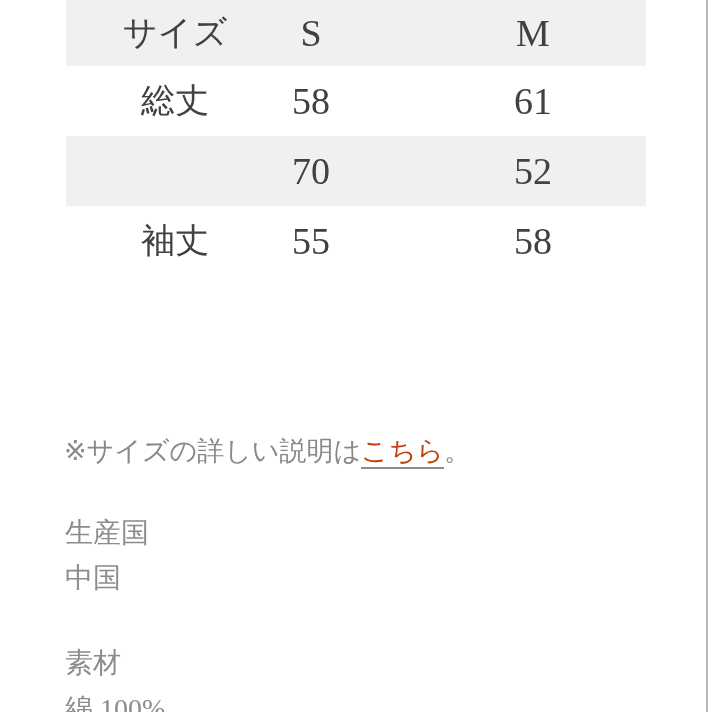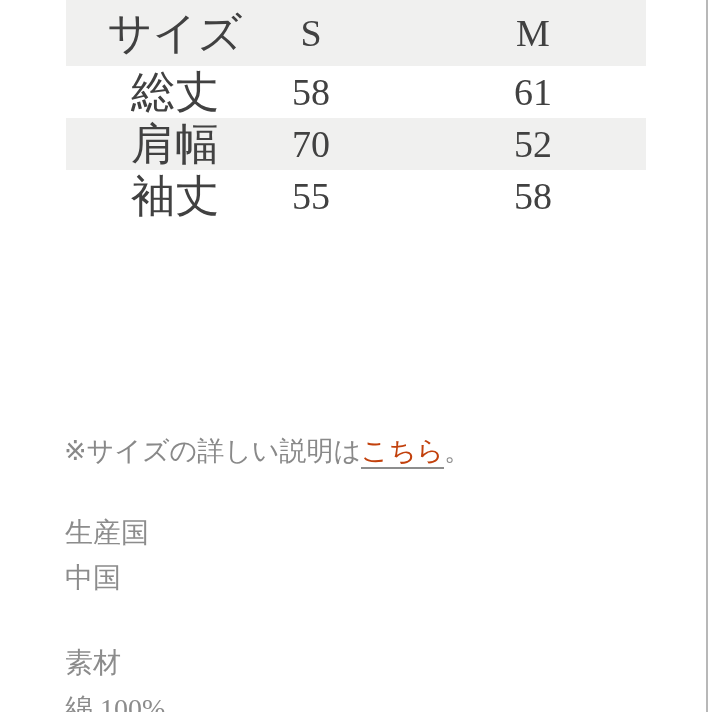--- a/index.html
+++ b/index.html
@@ -11,30 +11,30 @@
     font-family: "Liberation Serif", "DejaVu Serif", serif;
   }
   .page { position: absolute; inset: 0; }
 
   
   .size-table {
     position: absolute;
     left: 66px; top: 0;
     width: 580px;
   }
-  .trow { position: relative; height: 52px; }
+  .trow { position: relative; height: 70px; }
   .trow.header { height: 66px; }
   .trow.gray { background: #f0f0ef; }
   .cell {
     position: absolute; top: 50%;
     transform: translate(-50%, -50%);
     white-space: nowrap;
     color: #414141;
   }
-  .c1 { left: 109px; font-size: 44px; }
+  .c1 { left: 109px; font-size: 34px; }
   .c2 { left: 245px; font-size: 38px; }
   .c3 { left: 467px; font-size: 38px; }
 
   
   .note {
     position: absolute;
     left: 64px; top: 433px;
     margin: 0;
     font-family: "Liberation Sans", "DejaVu Sans", sans-serif;
     font-size: 27px;
@@ -85,21 +85,20 @@
       <span class="cell c3">M</span>
     </div>
 
     <div class="trow">
       <span class="cell c1">総丈</span>
       <span class="cell c2">58</span>
       <span class="cell c3">61</span>
     </div>
 
     <div class="trow gray">
-      <span class="cell c1">肩幅</span>
       <span class="cell c2">70</span>
       <span class="cell c3">52</span>
     </div>
 
 
 
     <div class="trow">
       <span class="cell c1">袖丈</span>
       <span class="cell c2">55</span>
       <span class="cell c3">58</span>

